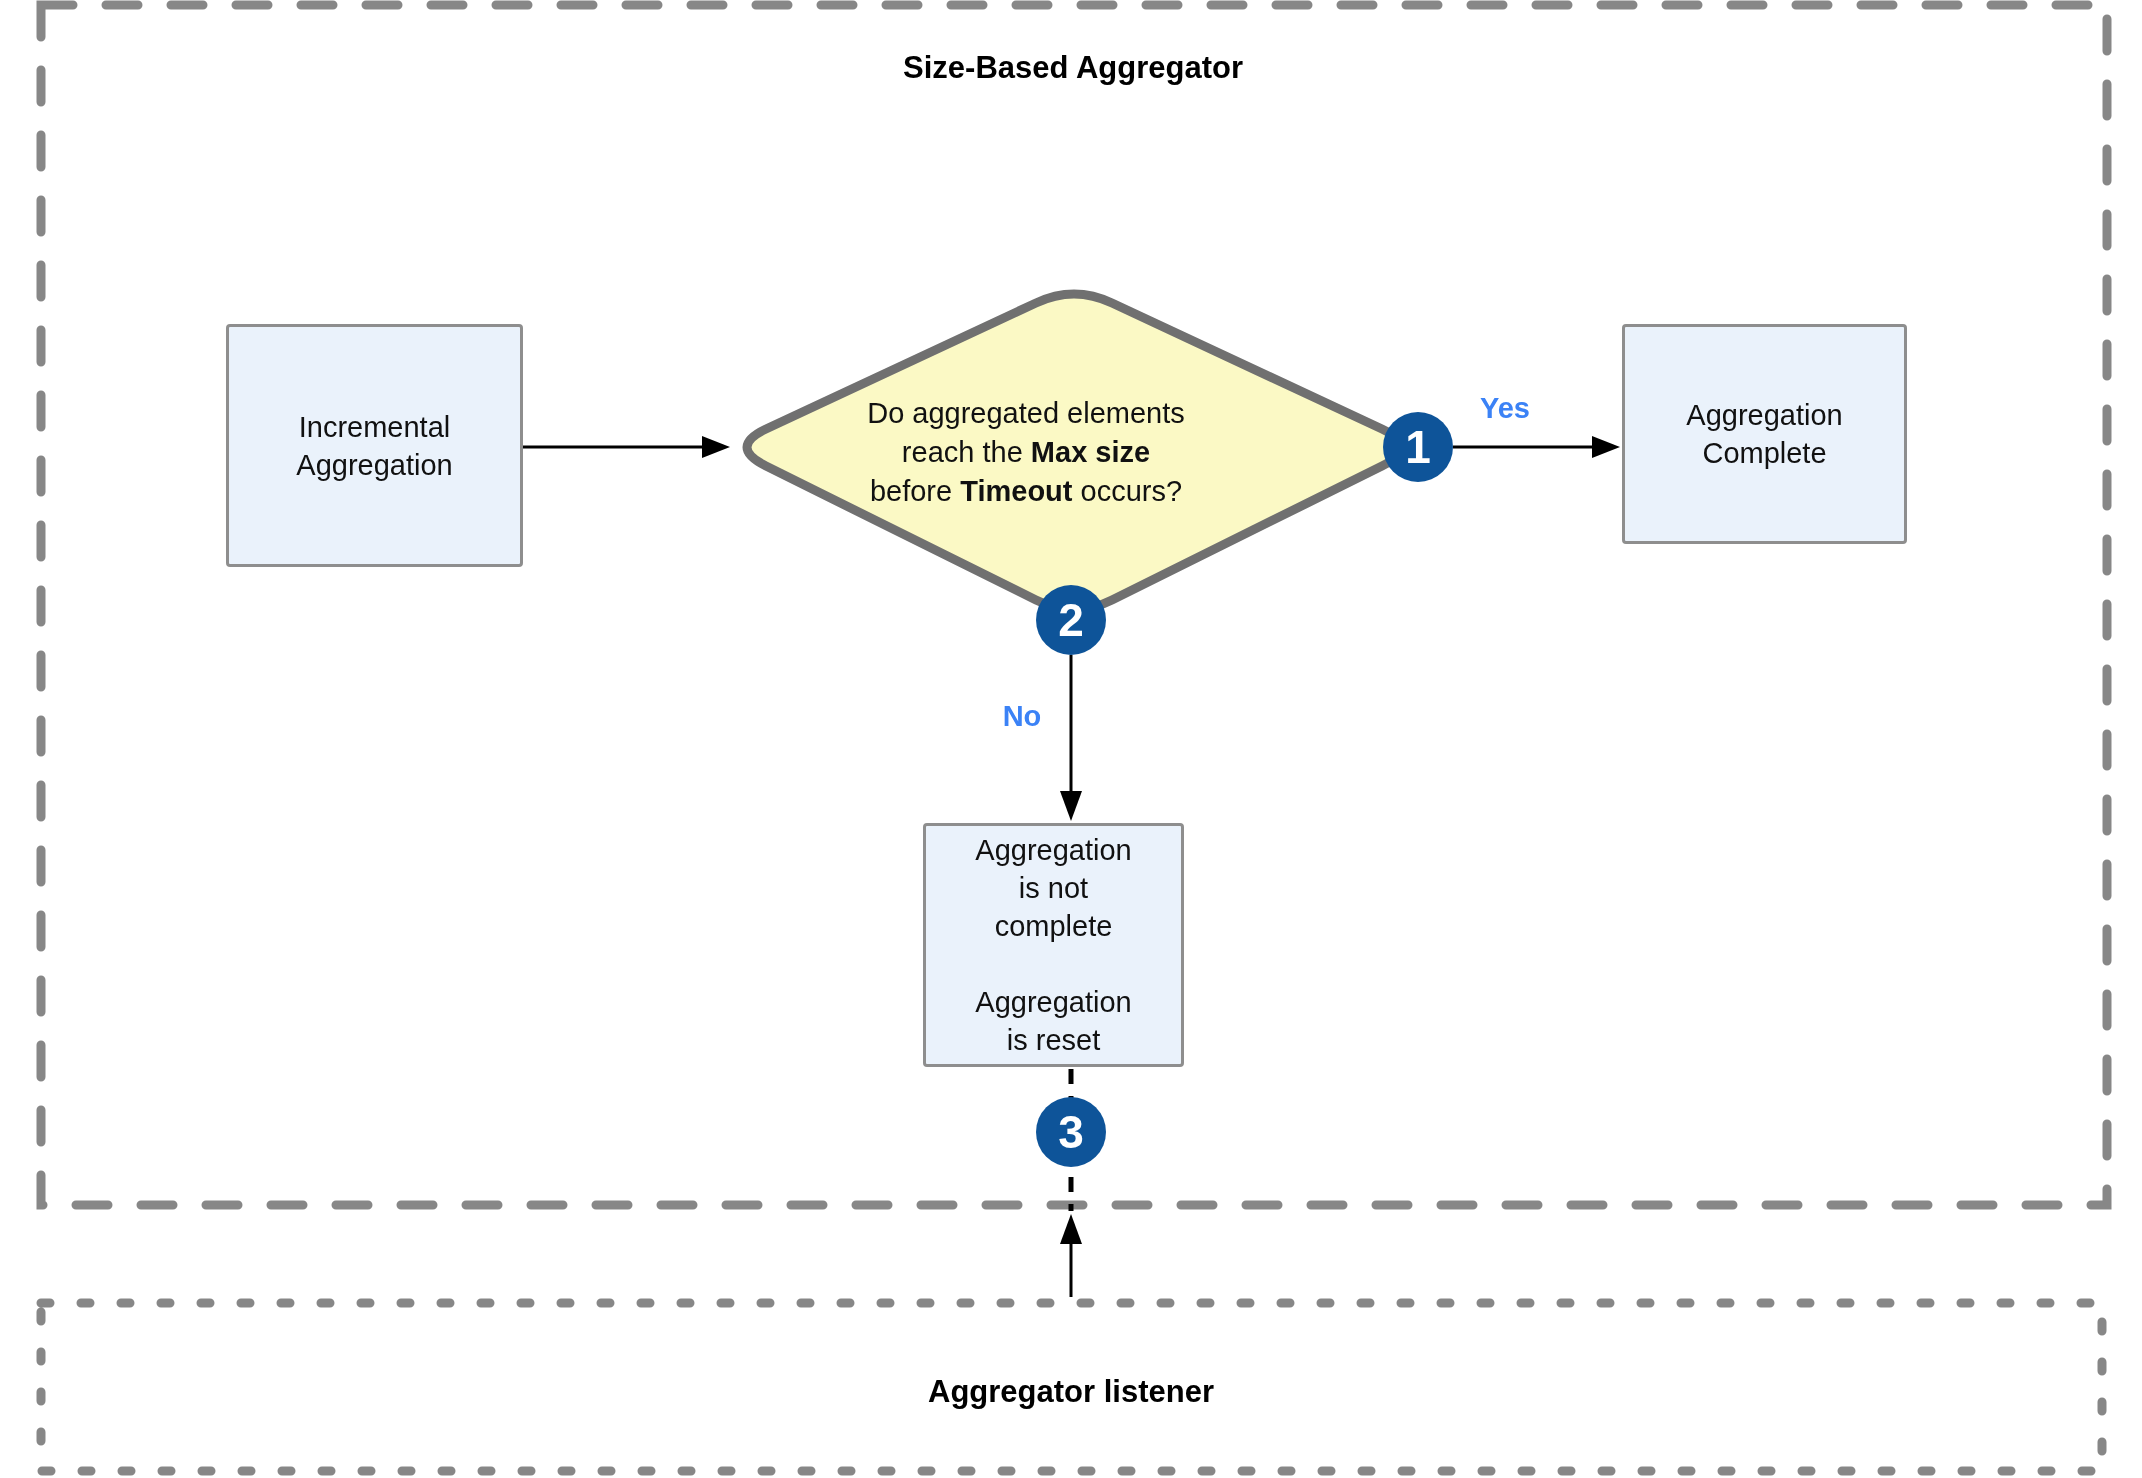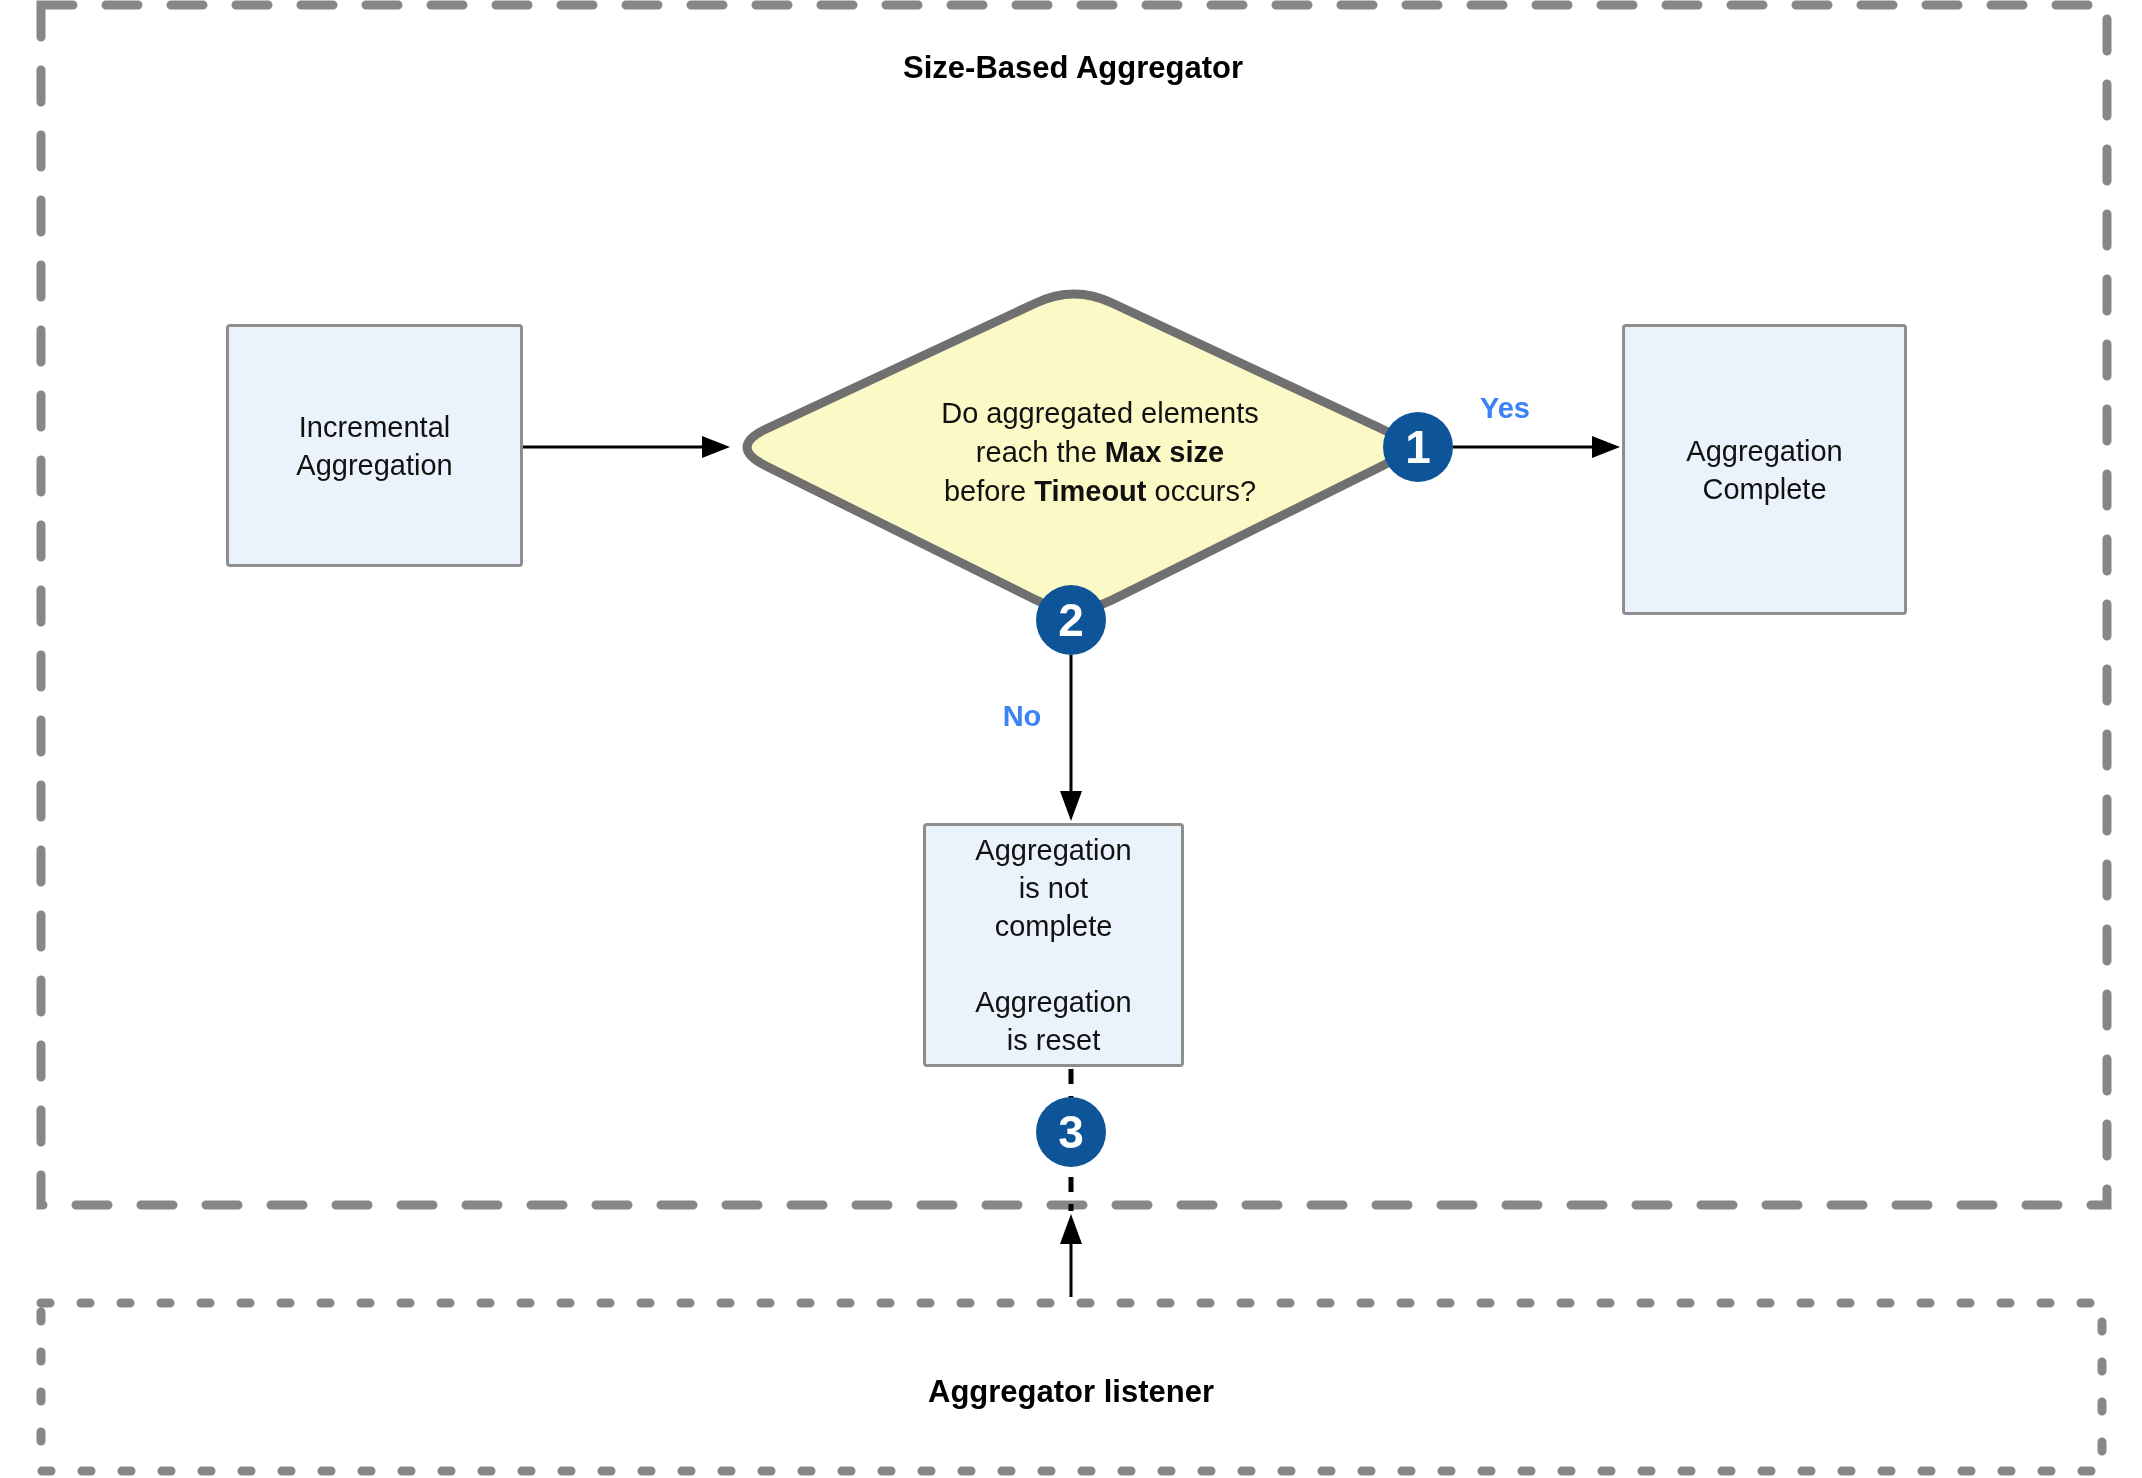--- a/index.html
+++ b/index.html
@@ -36,27 +36,27 @@
     display: flex;
     flex-direction: column;
     align-items: center;
     justify-content: center;
     text-align: center;
     font-size: 29px;
     line-height: 38px;
     padding: 0 38px;
   }
   #node-incremental { left: 216px;  top: 324px; width: 297px; height: 243px; }
-  #node-complete    { left: 1612px; top: 324px; width: 285px; height: 291px; }
+  #node-complete    { left: 1612px; top: 324px; width: 285px; height: 220px; }
   #node-notcomplete { left: 913px;  top: 823px; width: 261px; height: 244px; }
   #node-notcomplete .para2 { margin-top: 38px; }
 
   .diamond-label {
     position: absolute;
-    left: 840px; top: 394px;
+    left: 766px; top: 394px;
     width: 500px;
     text-align: center;
     font-size: 29px;
     line-height: 39px;
   }
   .diamond-label .b { font-weight: bold; }
 
   .badge {
     position: absolute;
     width: 70px; height: 70px;

